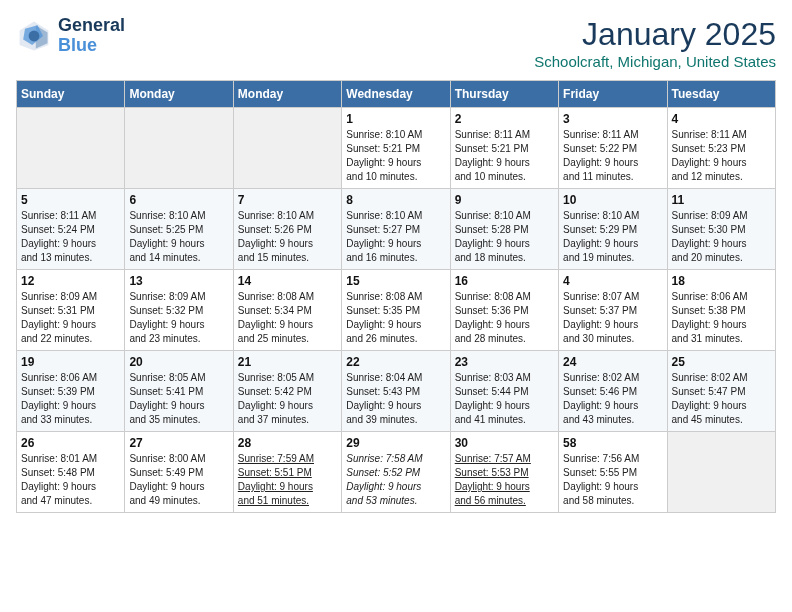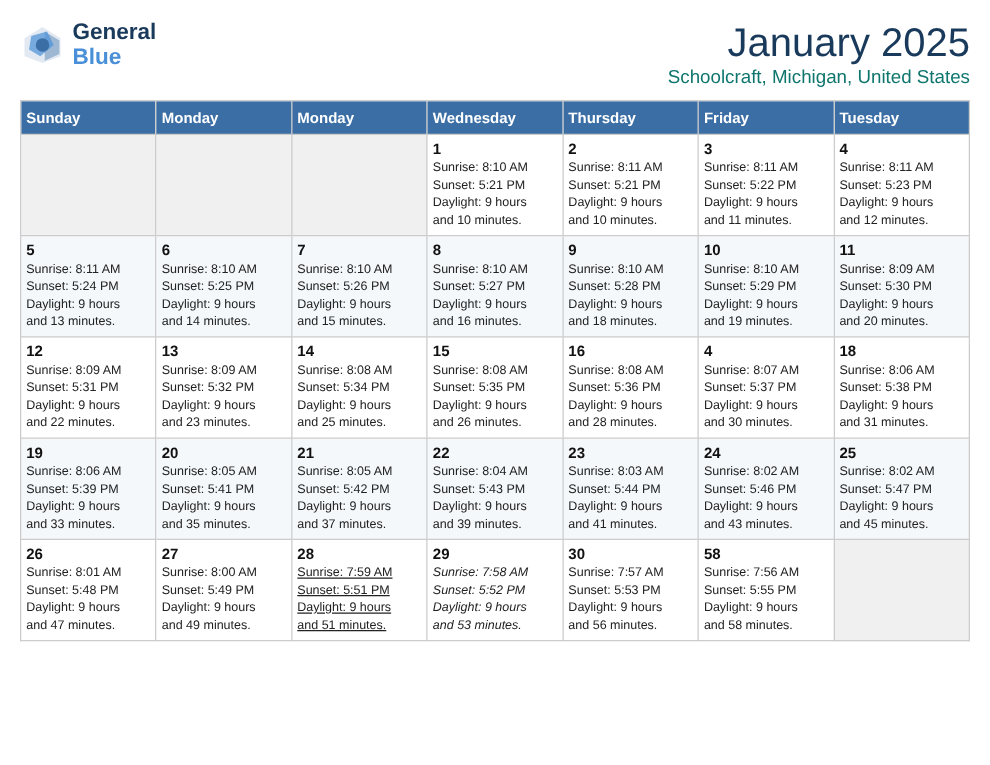--- a/index.html
+++ b/index.html
@@ -328,21 +328,21 @@
         </td>
         <td>
           <div class="day-number">29</div>
           <div class="day-detail" style="white-space: pre-line; font-style: italic;">Sunrise: 7:58 AM
 Sunset: 5:52 PM
 Daylight: 9 hours
 and 53 minutes.</div>
         </td>
         <td>
           <div class="day-number">30</div>
-          <div class="day-detail" style="white-space: pre-line;">Sunrise: 7:57 AM
+          <div class="day-detail" style="white-space: pre-line; text-decoration: underline;">Sunrise: 7:57 AM
 Sunset: 5:53 PM
 Daylight: 9 hours
 and 56 minutes.</div>
         </td>
         <td>
           <div class="day-number">58</div>
           <div class="day-detail" style="white-space: pre-line;">Sunrise: 7:56 AM
 Sunset: 5:55 PM
 Daylight: 9 hours
 and 58 minutes.</div>

